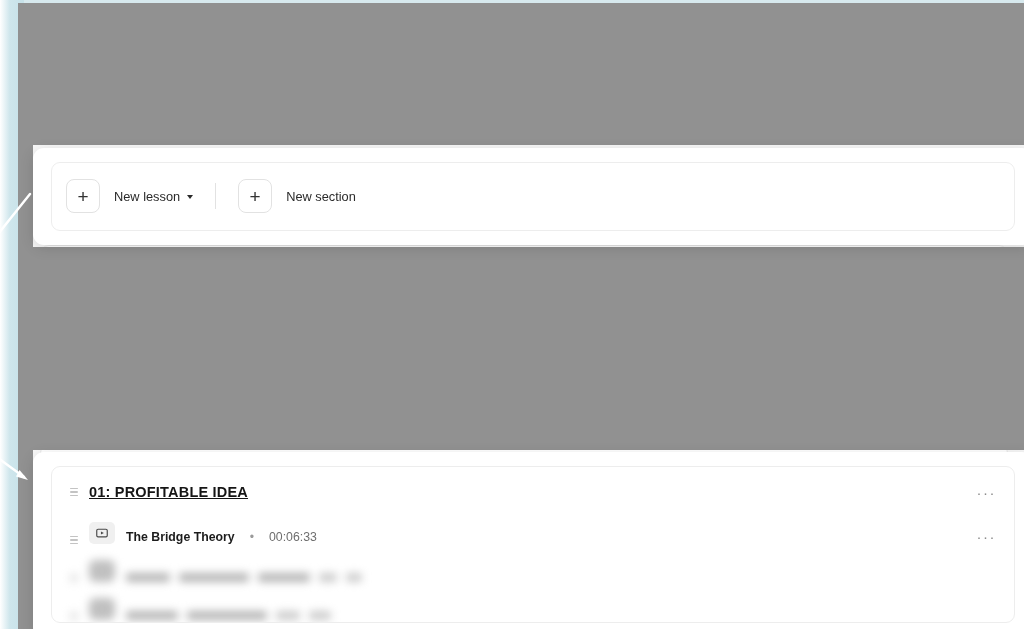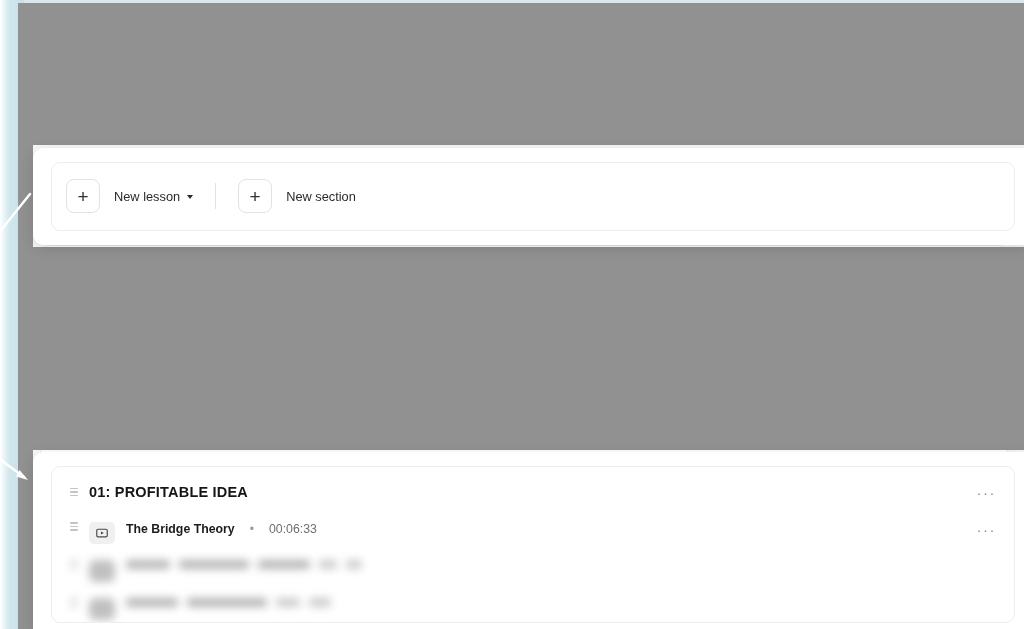--- a/index.html
+++ b/index.html
@@ -231,33 +231,34 @@
     width: 8px;
     display: flex; flex-direction: column; gap: 2px;
     cursor: grab; flex: none;
   }
   .drag-handle span { display: block; height: 1.5px; background: #c3c3c3; border-radius: 1px; }
   .section-title {
     font-size: 14.5px;
     font-weight: bold;
     color: #151515;
     letter-spacing: 0.2px;
+    text-decoration: underline;
   }
   .row-dots {
     position: absolute;
     right: 0;
     color: #8c8c8c;
     font-size: 15px;
     letter-spacing: 1.5px;
     cursor: pointer;
     line-height: 1;
   }
   .lesson-row {
     display: flex;
-    align-items: flex-start;
+    align-items: flex-end;
     gap: 11px;
     padding: 8px 0;
     position: relative;
   }
   .lesson-thumb {
     width: 26px; height: 22px;
     background: #f0f0f0;
     border-radius: 5px;
     display: flex; align-items: center; justify-content: center;
     flex: none;

